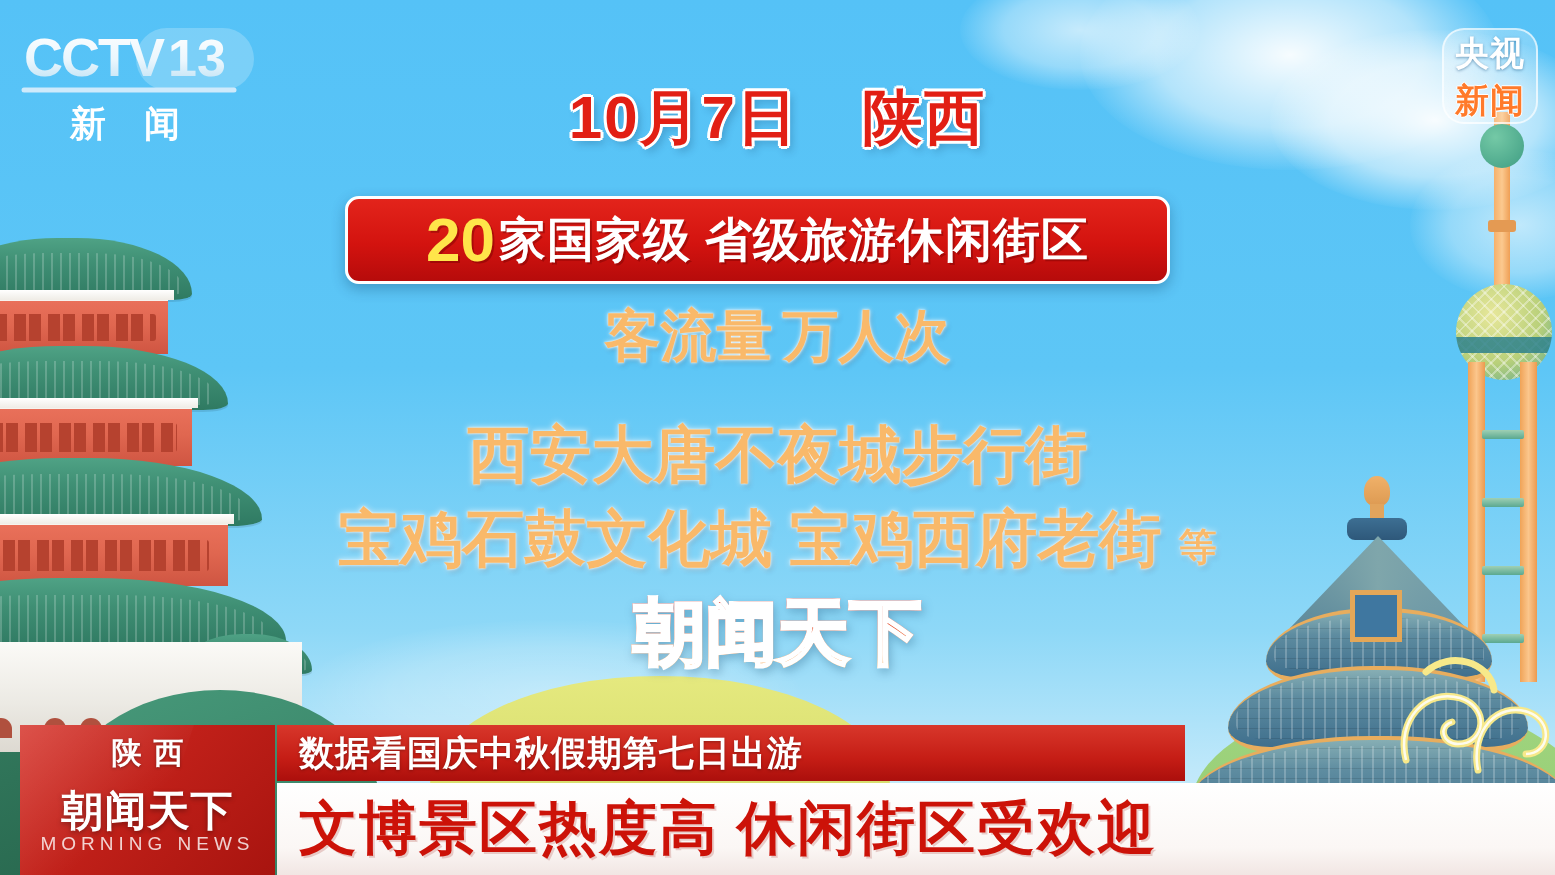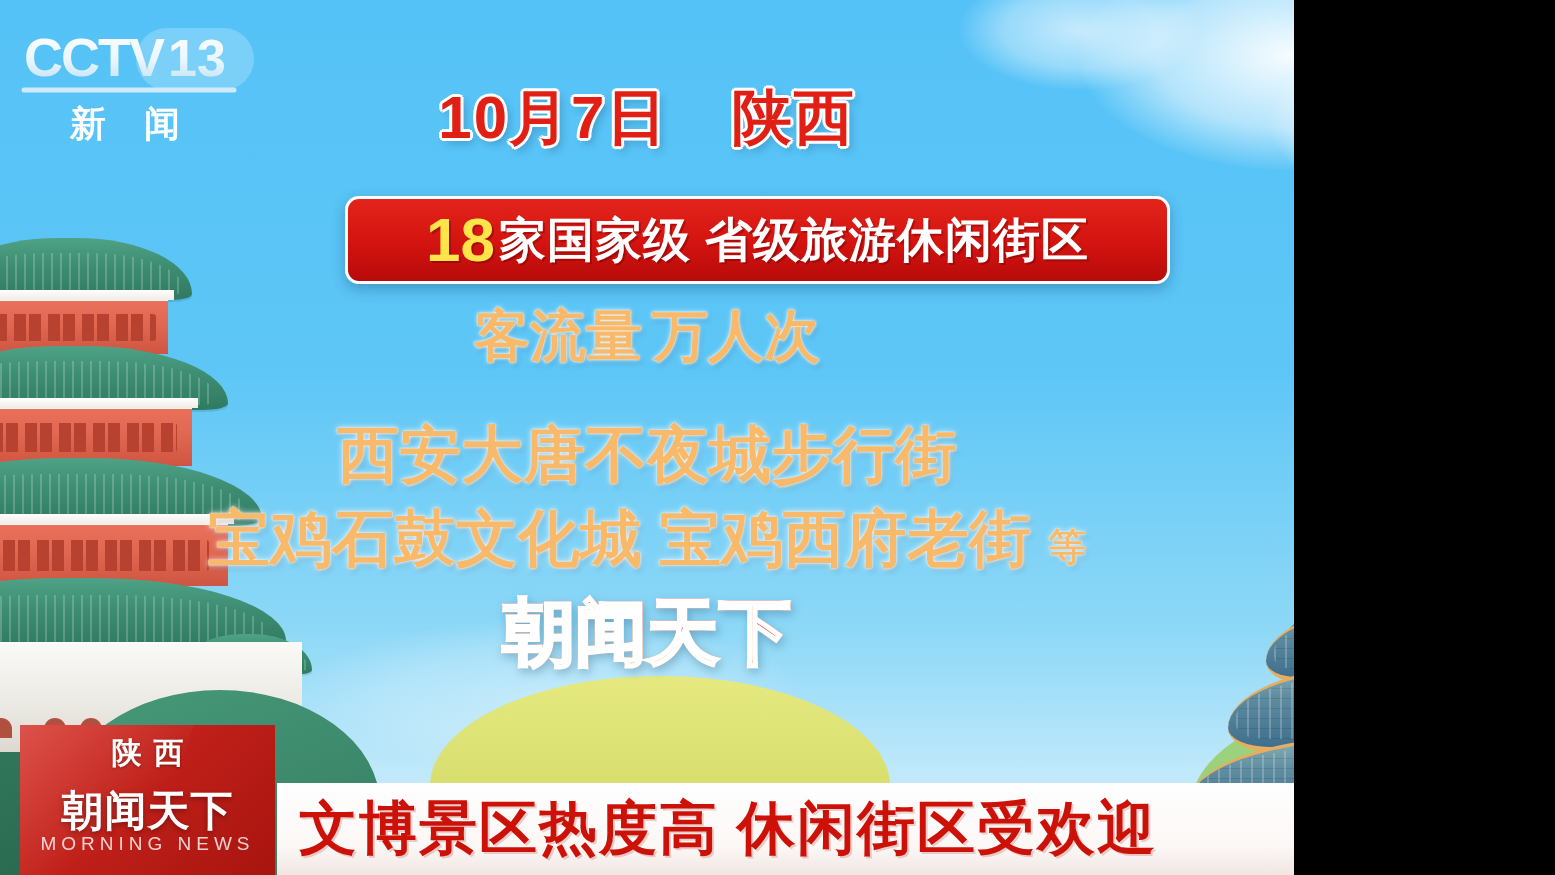--- a/index.html
+++ b/index.html
@@ -1,21 +1,21 @@
 <!DOCTYPE html>
 <html><head>
 <meta charset="utf-8">
 <title>CCTV-13 News Graphic</title>
 <style>
   * { margin:0; padding:0; box-sizing:border-box; }
   html,body { width:1555px; height:875px; overflow:hidden; background:#000; }
 
   .screen {
     position:relative;
-    width:1294px; height:875px;
+    width:1555px; height:875px;
     font-family:"Liberation Sans","DejaVu Sans",sans-serif;
     overflow:hidden;
     background:linear-gradient(180deg,#55c2f7 0%,#5dc6f6 42%,#8ed8f7 72%,#bfe8fa 88%,#d9f0fb 100%);
     padding-left:34px;
   }
 
   
   .cloud-wisp {
     position:absolute; border-radius:50%;
     background:radial-gradient(ellipse at center, rgba(255,255,255,.95) 0%, rgba(255,255,255,.55) 45%, rgba(255,255,255,0) 72%);
@@ -369,21 +369,21 @@
     <div class="wm-row wm-bot">新闻</div>
   </div>
 
   <div class="headline-date">
     <span>10月7日</span>
     <span style="display:inline-block;width:26px"></span>
     <span>陕西</span>
   </div>
 
   <div class="redbar">
-    <span class="num">18</span>
+    <span class="num">20</span>
     <span class="txt">家国家级 省级旅游休闲街区</span>
   </div>
 
   <div class="flow-line">
     <span class="flow-label">客流量</span>
     <span class="flow-unit">万人次</span>
   </div>
 
   <div class="street street-2">
     <span>宝鸡石鼓文化城  宝鸡西府老街</span>
@@ -392,16 +392,17 @@
   <div class="street street-1">西安大唐不夜城步行街</div>
 
   <div class="concl">朝闻天下</div>
 
   <div class="lower">
     <div class="lt-logo">
       <div class="lt-region">陕西</div>
       <div class="lt-brand">朝闻天下</div>
       <div class="lt-brand-en">MORNING NEWS</div>
     </div>
+    <div class="lt-sub">数据看国庆中秋假期第七日出游</div>
     <div class="lt-main">文博景区热度高 休闲街区受欢迎</div>
   </div>
 
 </div>
 
 </body></html>

